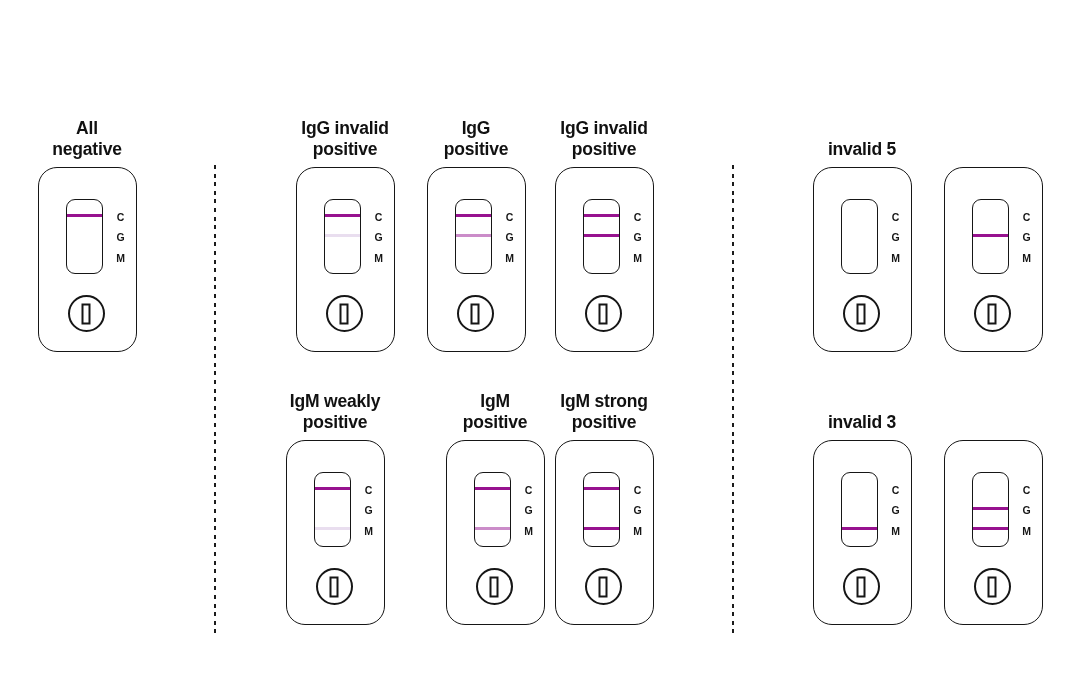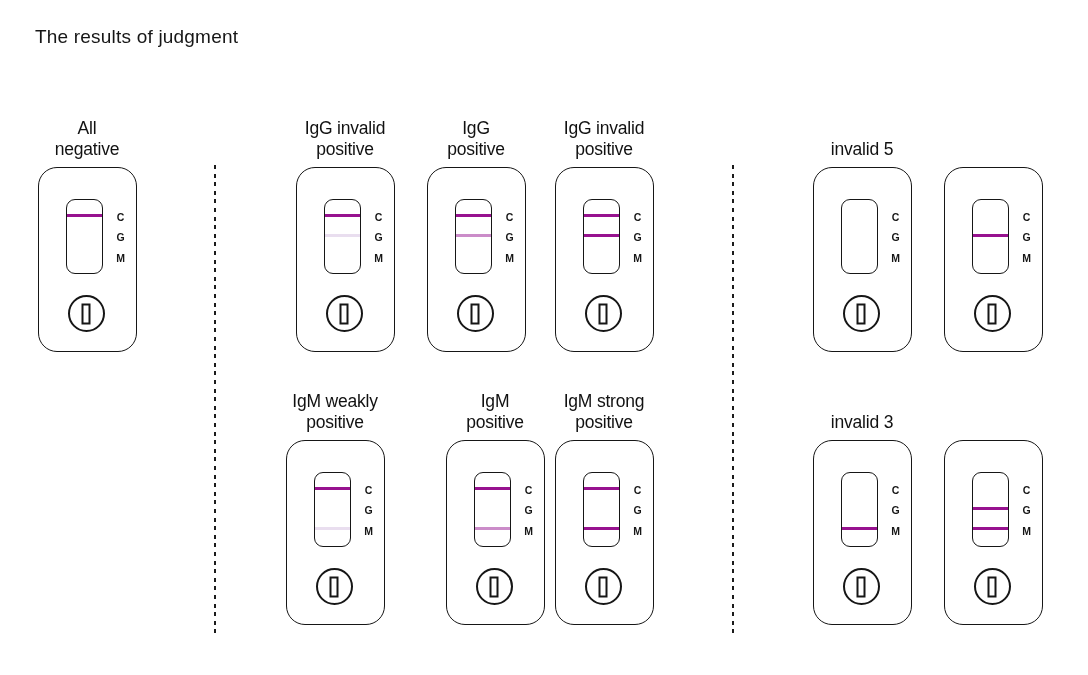--- a/index.html
+++ b/index.html
@@ -16,21 +16,21 @@
     background:repeating-linear-gradient(to bottom,#1b1b1b 0 4px,transparent 4px 8.6px);
   }
   .sep1{left:214px;}
   .sep2{left:732px;}
   .group{position:absolute;width:150px;height:250px;}
   .row1{top:105px;}
   .row2{top:378px;}
   .label{
     position:absolute;left:0;top:0;width:150px;height:55px;
     display:flex;flex-direction:column;justify-content:flex-end;align-items:center;
-    font-weight:400;font-size:17.5px;line-height:21px;color:#111;
+    font-weight:700;font-size:17.5px;line-height:21px;color:#111;
     text-align:center;letter-spacing:-.2px;
   }
   .device{
     position:absolute;left:25.5px;top:62px;width:99px;height:185px;
     border:1.6px solid #161616;border-radius:19px;background:#fff;
     box-sizing:border-box;
   }
   .window{
     position:absolute;left:27.5px;top:31px;width:37px;height:75px;
     border:1.6px solid #161616;border-radius:9px;background:#fff;
@@ -55,21 +55,20 @@
   .slot{
     position:absolute;left:50%;top:50%;transform:translate(-50%,-50%);
     width:9px;height:21px;border:2px solid #161616;background:#fff;
     box-sizing:border-box;
   }
 </style>
 </head>
 <body>
 
 <div class="canvas">
-  <div class="title">The results of judgment</div>
   <div class="sep sep1"></div>
   <div class="sep sep2"></div>
   <div id="cassette-layer">
       <div class="group row1" style="left: 12px;">
         <div class="label">
           <div>All</div>
           <div>negative</div>
         </div>
         <div class="device">
           <div class="window">

